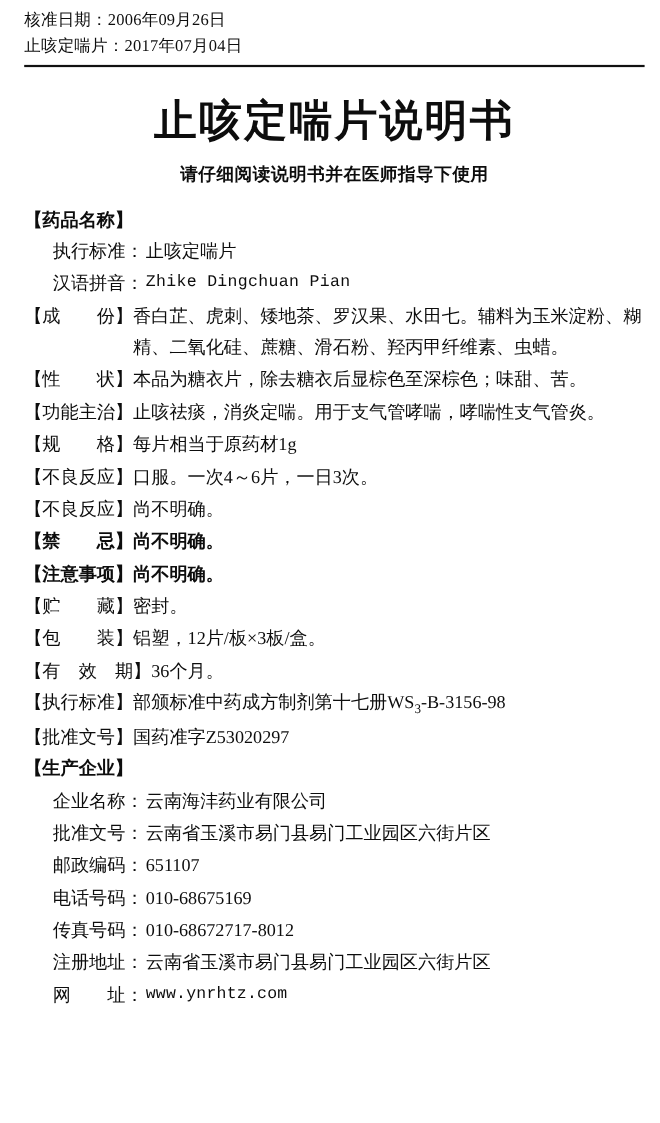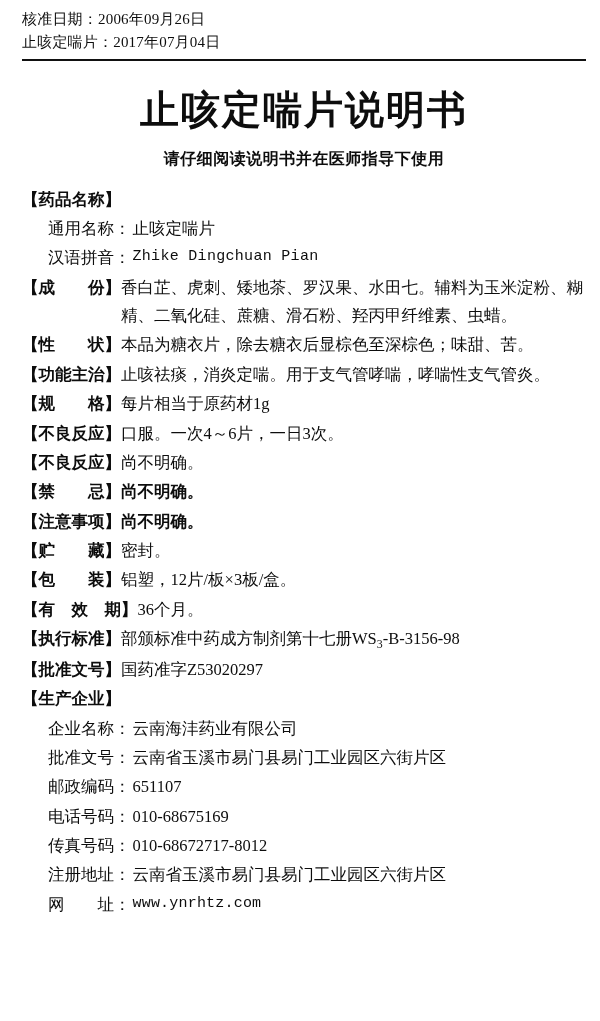--- a/index.html
+++ b/index.html
@@ -61,21 +61,21 @@
     line-height: 1.72;
   }
   .row {
     display: flex;
     align-items: flex-start;
     margin-bottom: 1px;
   }
   .label {
     flex: 0 0 auto;
     white-space: pre;
-    font-weight: bold;
+    font-weight: normal;
   }
   .label.bold {
     font-weight: bold;
   }
   .value {
     flex: 1 1 auto;
     font-weight: normal;
   }
   .value.bold {
     font-weight: bold;
@@ -137,21 +137,21 @@
   <hr class="rule">
 
   <div class="title">止咳定喘片说明书</div>
   <div class="subtitle">请仔细阅读说明书并在医师指导下使用</div>
 
   <div class="content">
 
     <div class="heading-only">【药品名称】</div>
 
     <div class="sub">
-      <span class="k">通用名称：</span>
+      <span class="k">执行标准：</span>
       <span class="v">止咳定喘片</span>
     </div>
 
     <div class="sub">
       <span class="k">汉语拼音：</span>
       <span class="v pinyin">Zhike Dingchuan Pian</span>
     </div>
 
     <div class="row hang">
       <span class="label">【成　　份】</span>

